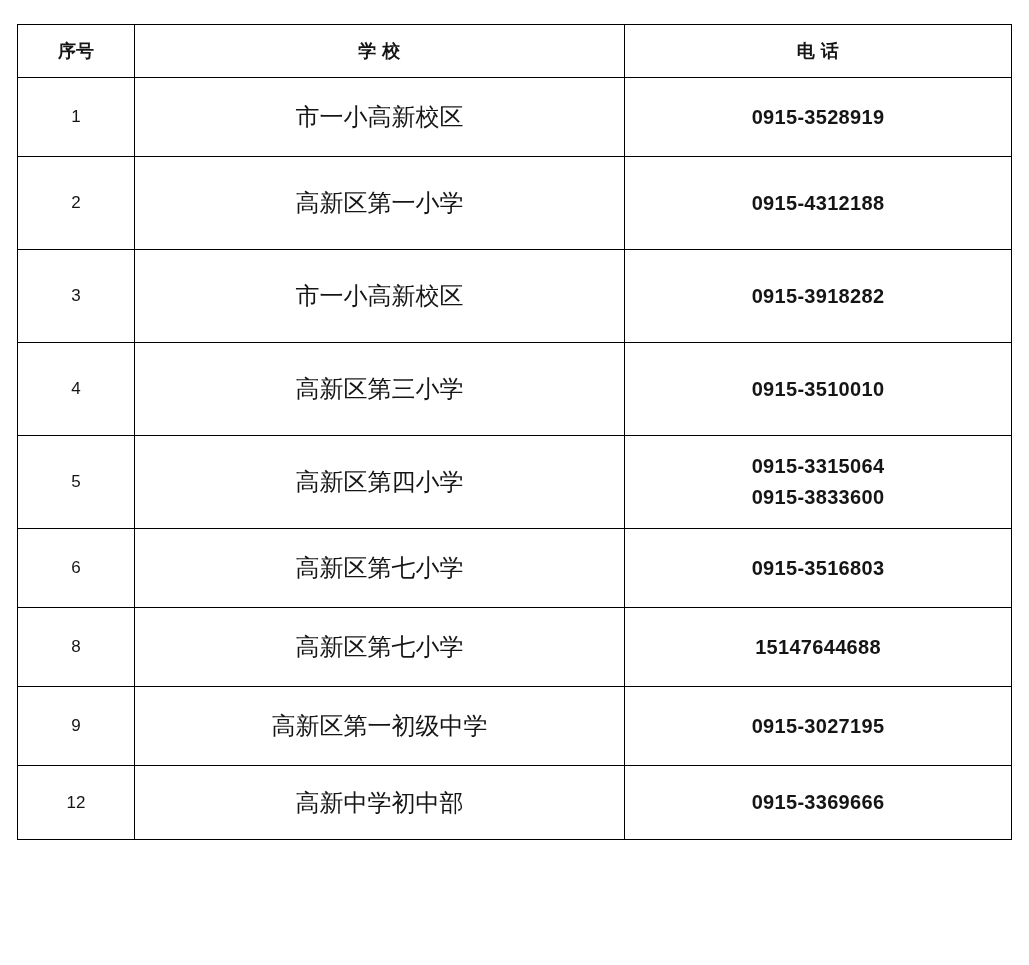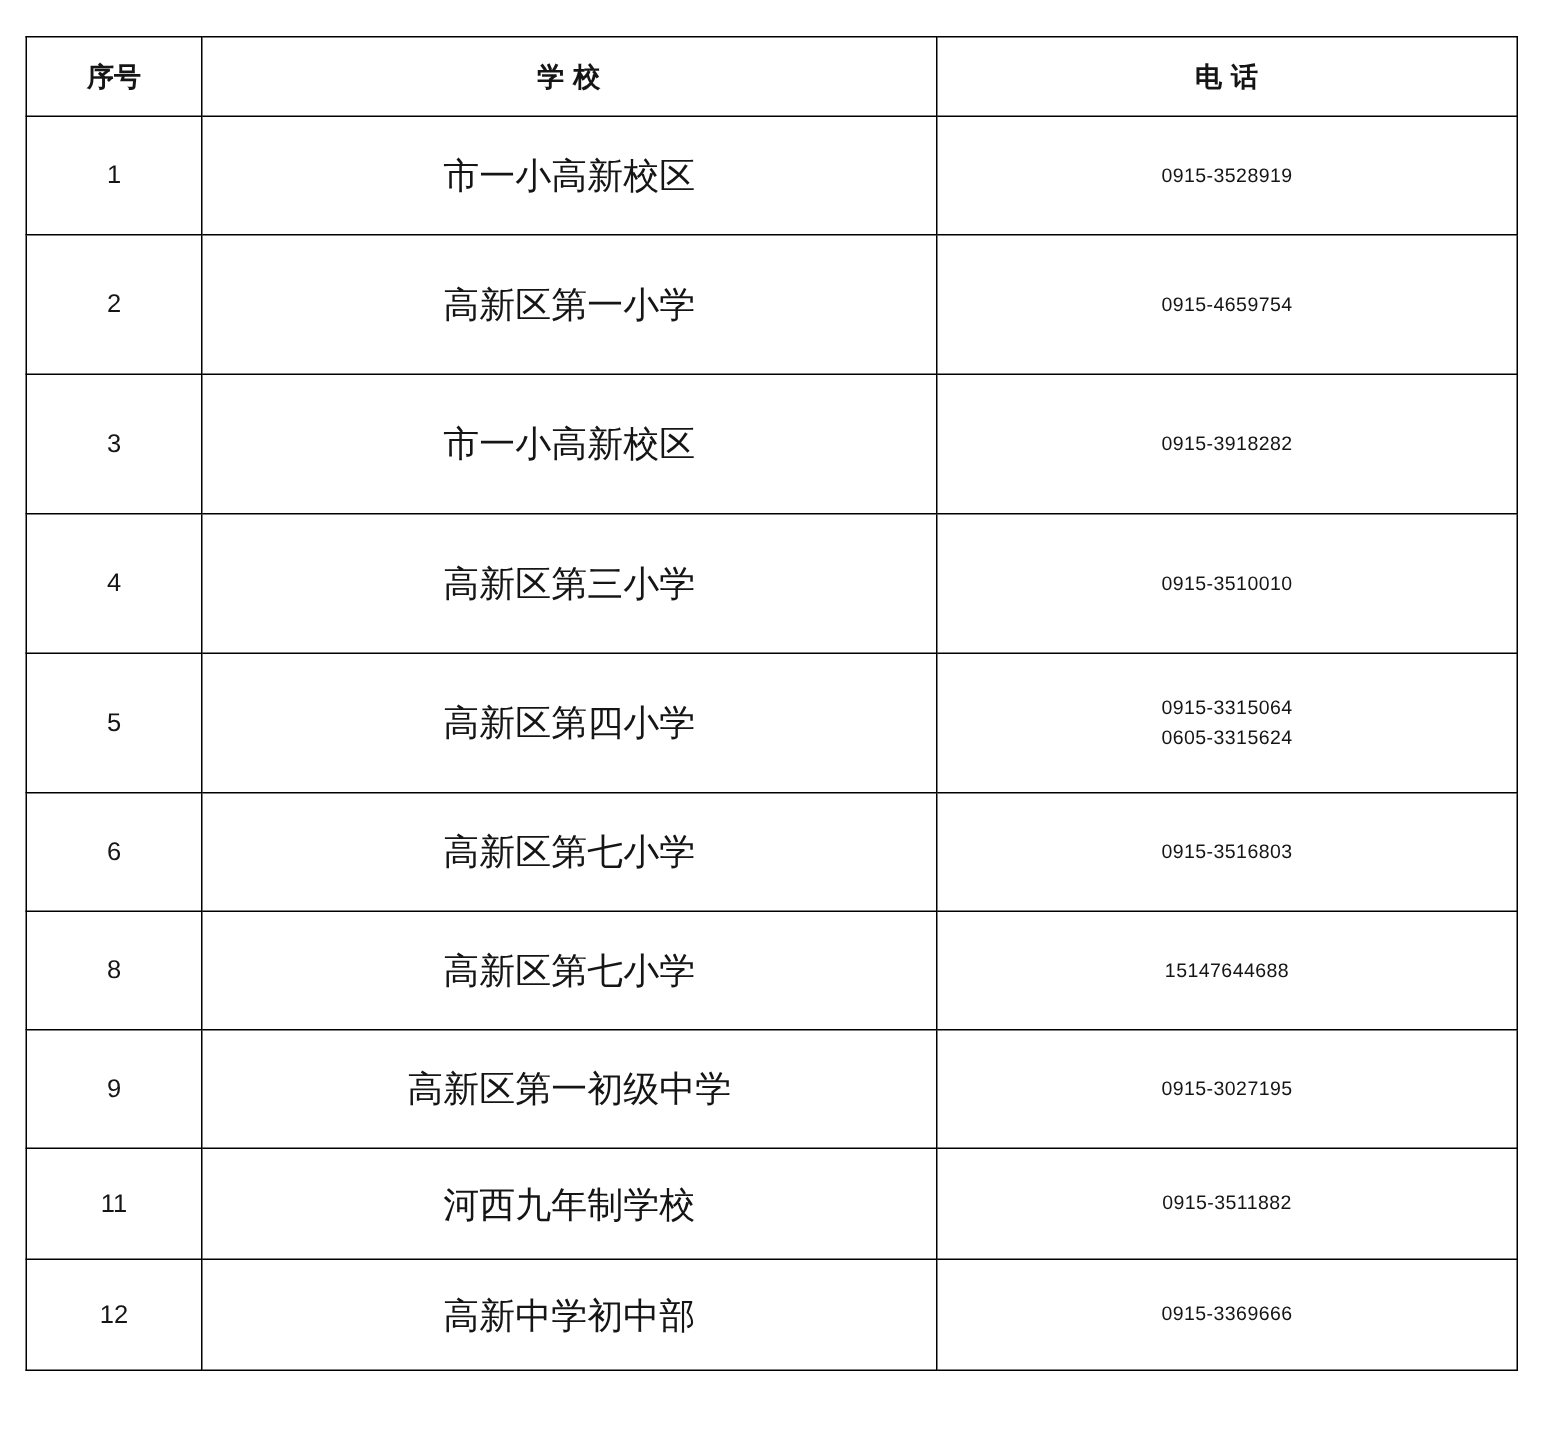--- a/index.html
+++ b/index.html
@@ -51,22 +51,23 @@
   table.school-table thead th.idx-head {
     letter-spacing: 0px;
   }
   table.school-table tbody td {
     font-size: 24px;
   }
   table.school-table tbody td.idx {
     font-size: 17px;
   }
   table.school-table tbody td.phone {
-    font-size: 13px;
+    font-size: 20px;
     letter-spacing: 0.3px;
+    font-weight: bold;
   }
   .phone-lines {
     display: flex;
     flex-direction: column;
     align-items: center;
     justify-content: center;
     line-height: 1.55;
   }
   .phone-lines span { display: block; }
 </style>
@@ -95,21 +96,21 @@
             <div class="phone-lines">
               <span>0915-3528919</span>
             </div>
           </td>
         </tr>
         <tr style="height: 93px;">
           <td class="idx">2</td>
           <td class="school">高新区第一小学</td>
           <td class="phone">
             <div class="phone-lines">
-              <span>0915-4659754</span>
+              <span>0915-4312188</span>
             </div>
           </td>
         </tr>
         <tr style="height: 93px;">
           <td class="idx">3</td>
           <td class="school">市一小高新校区</td>
           <td class="phone">
             <div class="phone-lines">
               <span>0915-3918282</span>
             </div>
@@ -123,21 +124,21 @@
               <span>0915-3510010</span>
             </div>
           </td>
         </tr>
         <tr style="height: 93px;">
           <td class="idx">5</td>
           <td class="school">高新区第四小学</td>
           <td class="phone">
             <div class="phone-lines">
               <span>0915-3315064</span>
-              <span>0605-3315624</span>
+              <span>0915-3833600</span>
             </div>
           </td>
         </tr>
         <tr style="height: 79px;">
           <td class="idx">6</td>
           <td class="school">高新区第七小学</td>
           <td class="phone">
             <div class="phone-lines">
               <span>0915-3516803</span>
             </div>
@@ -155,29 +156,20 @@
         <tr style="height: 79px;">
           <td class="idx">9</td>
           <td class="school">高新区第一初级中学</td>
           <td class="phone">
             <div class="phone-lines">
               <span>0915-3027195</span>
             </div>
           </td>
         </tr>
         <tr style="height: 74px;">
-          <td class="idx">11</td>
-          <td class="school">河西九年制学校</td>
-          <td class="phone">
-            <div class="phone-lines">
-              <span>0915-3511882</span>
-            </div>
-          </td>
-        </tr>
-        <tr style="height: 74px;">
           <td class="idx">12</td>
           <td class="school">高新中学初中部</td>
           <td class="phone">
             <div class="phone-lines">
               <span>0915-3369666</span>
             </div>
           </td>
         </tr>
       </tbody>
   </table>

